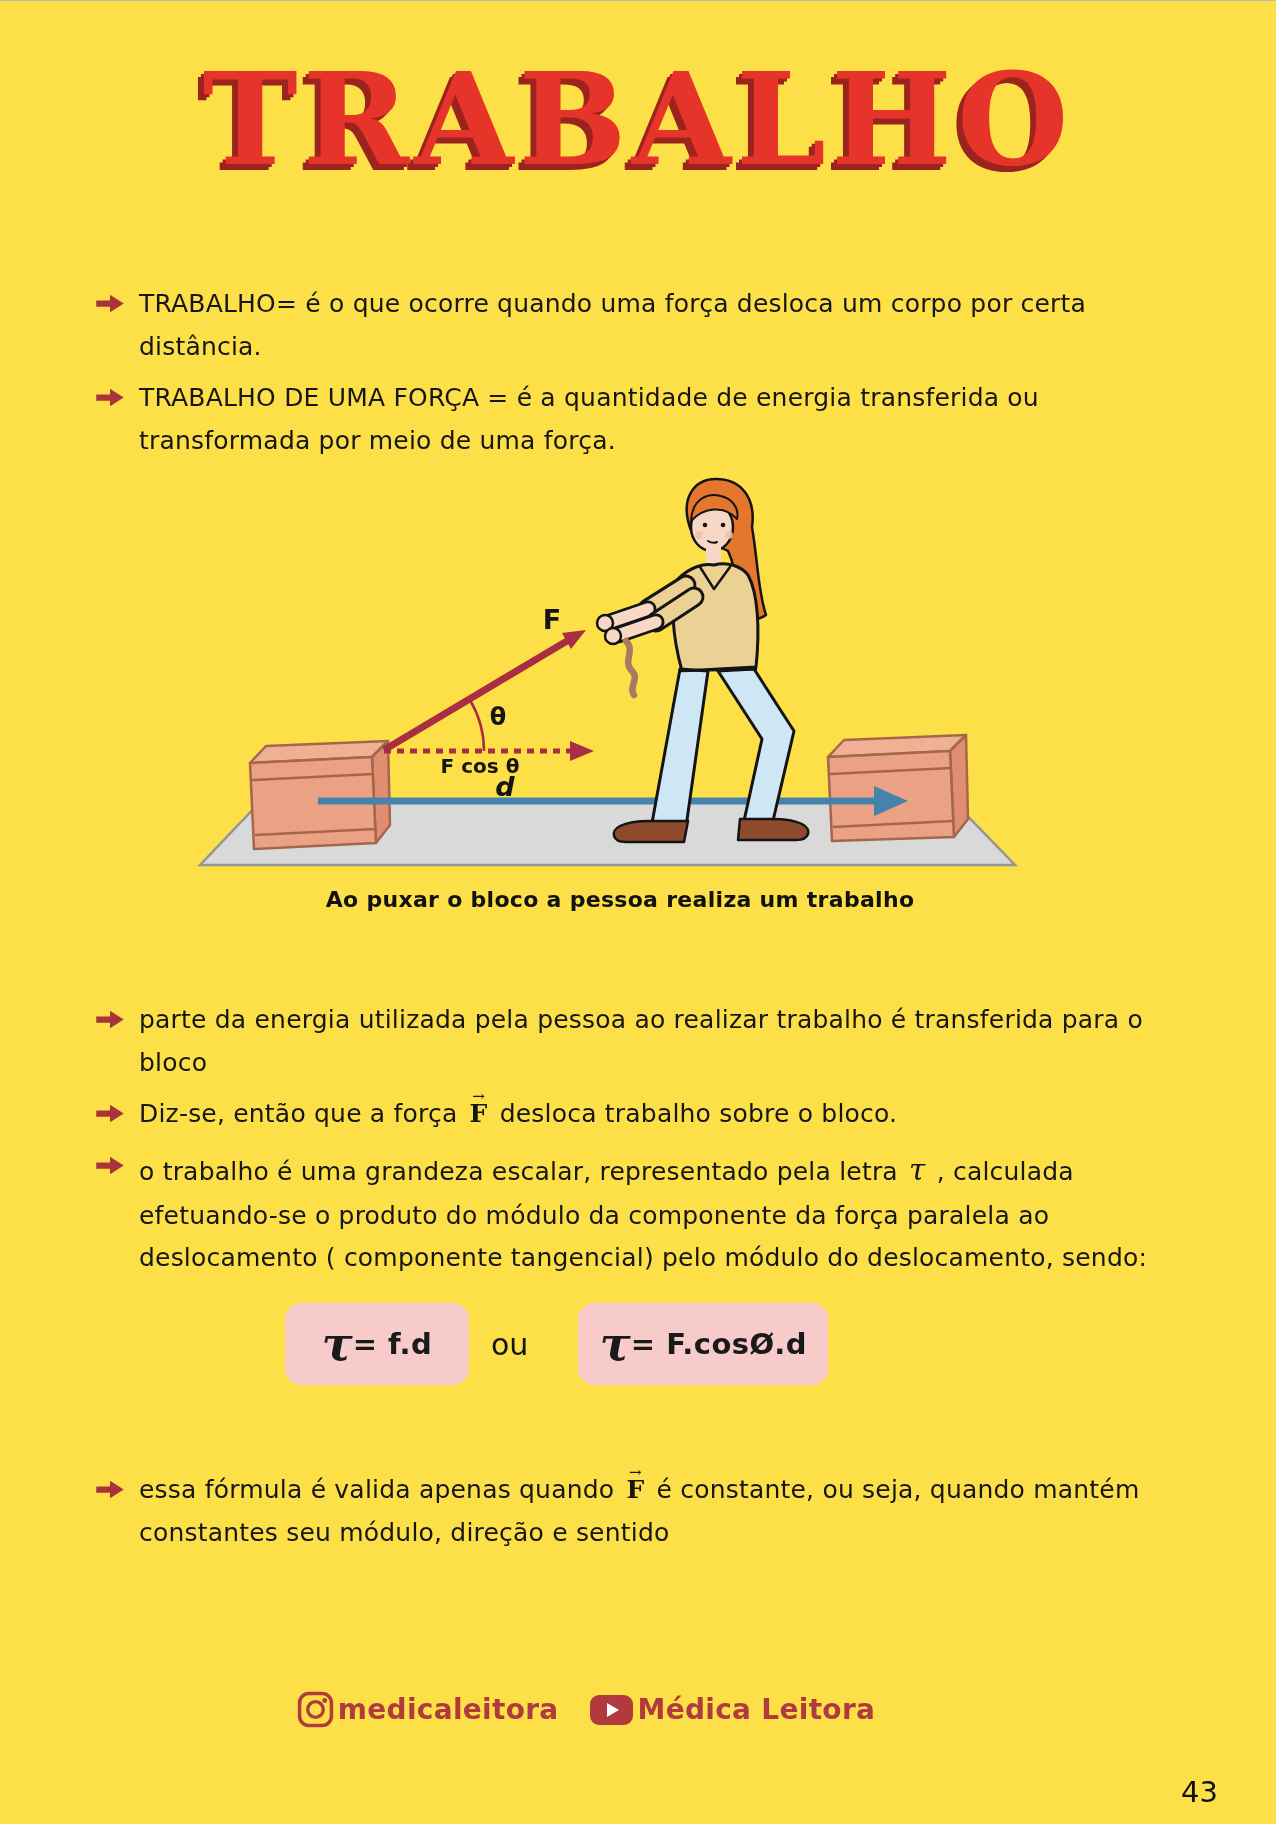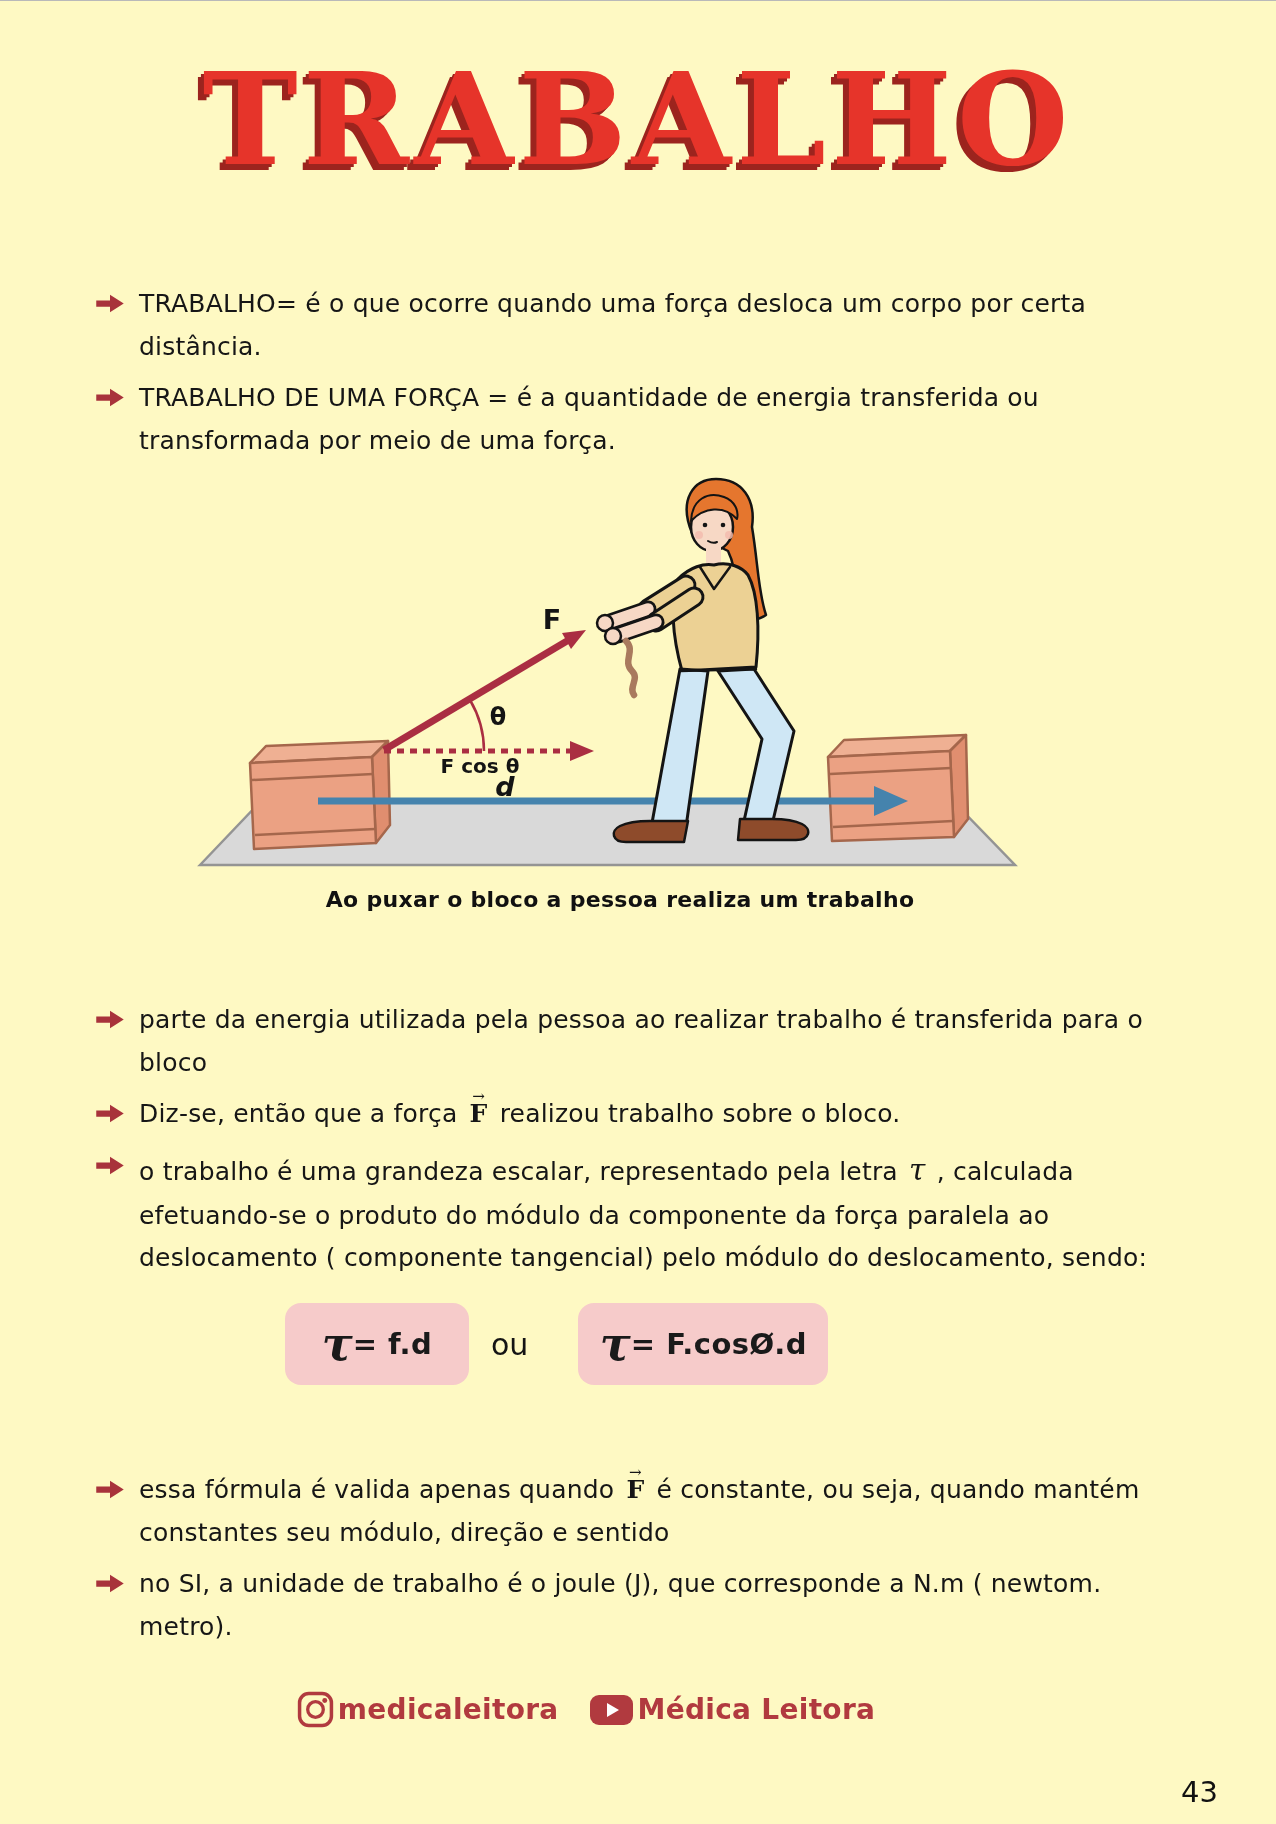--- a/index.html
+++ b/index.html
@@ -1,19 +1,19 @@
 <!DOCTYPE html>
 <html lang="pt"><head>
 <meta charset="utf-8">
 <style>
   html,body{margin:0;padding:0;background:#ffffff;}
   .page{
     position:relative;
     width:1276px;height:1824px;
-    background:#fef9c3;
+    background:#fde047;
     border-top:1px solid #b9b9b9;
     border-right:1px solid #b9b9b9;
     overflow:hidden;
     font-family:"DejaVu Sans",sans-serif;
     color:#161616;
   }
   
   .title-wrap{position:absolute;top:48px;left:0;width:100%;text-align:center;}
   .big-title{
     font-family:"DejaVu Serif",serif;
@@ -200,21 +200,21 @@
     <div class="bullet">
       <svg class="arrow-bullet" width="30" height="21" viewBox="0 0 24 16">
           <path d="M1,5.5 H12 V1 L23,8 L12,15 V10.5 H1 Z" fill="#a8333b"></path>
         </svg>
       <p class="bullet-text"><span>parte da energia utilizada pela pessoa ao realizar trabalho é transferida para o bloco</span></p>
     </div>
     <div class="bullet">
       <svg class="arrow-bullet" width="30" height="21" viewBox="0 0 24 16">
           <path d="M1,5.5 H12 V1 L23,8 L12,15 V10.5 H1 Z" fill="#a8333b"></path>
         </svg>
-      <p class="bullet-text"><span>Diz-se, então que a força </span><span class="vec">F</span><span> realizou trabalho sobre o bloco.</span></p>
+      <p class="bullet-text"><span>Diz-se, então que a força </span><span class="vec">F</span><span> desloca trabalho sobre o bloco.</span></p>
     </div>
     <div class="bullet">
       <svg class="arrow-bullet" width="30" height="21" viewBox="0 0 24 16">
           <path d="M1,5.5 H12 V1 L23,8 L12,15 V10.5 H1 Z" fill="#a8333b"></path>
         </svg>
       <p class="bullet-text"><span>o trabalho é uma grandeza escalar, representado pela letra </span><span class="tau-inline">τ</span><span> , calculada efetuando-se o produto do módulo da componente da força paralela ao deslocamento ( componente tangencial) pelo módulo do deslocamento, sendo:</span></p>
     </div>
   </div>
 
   <div class="formula-row">
@@ -228,26 +228,20 @@
       <span class="fexpr">= F.cosØ.d</span>
     </div>
   </div>
 
   <div class="bullets s-closing">
     <div class="bullet">
       <svg class="arrow-bullet" width="30" height="21" viewBox="0 0 24 16">
           <path d="M1,5.5 H12 V1 L23,8 L12,15 V10.5 H1 Z" fill="#a8333b"></path>
         </svg>
       <p class="bullet-text"><span>essa fórmula é valida apenas quando </span><span class="vec">F</span><span> é constante, ou seja, quando mantém constantes seu módulo, direção e sentido</span></p>
-    </div>
-    <div class="bullet">
-      <svg class="arrow-bullet" width="30" height="21" viewBox="0 0 24 16">
-          <path d="M1,5.5 H12 V1 L23,8 L12,15 V10.5 H1 Z" fill="#a8333b"></path>
-        </svg>
-      <p class="bullet-text"><span>no SI, a unidade de trabalho é o joule (J), que corresponde a N.m ( newtom. metro).</span></p>
     </div>
   </div>
 
   <div class="footer">
     <span class="grp">
       <svg width="37" height="37" viewBox="0 0 36 36">
         <rect x="2.5" y="2.5" width="31" height="31" rx="9" fill="none" stroke="#b13a3f" stroke-width="3.4"></rect>
         <circle cx="18" cy="18" r="7.6" fill="none" stroke="#b13a3f" stroke-width="3.2"></circle>
         <circle cx="27" cy="9.2" r="2.4" fill="#b13a3f"></circle>
       </svg>

